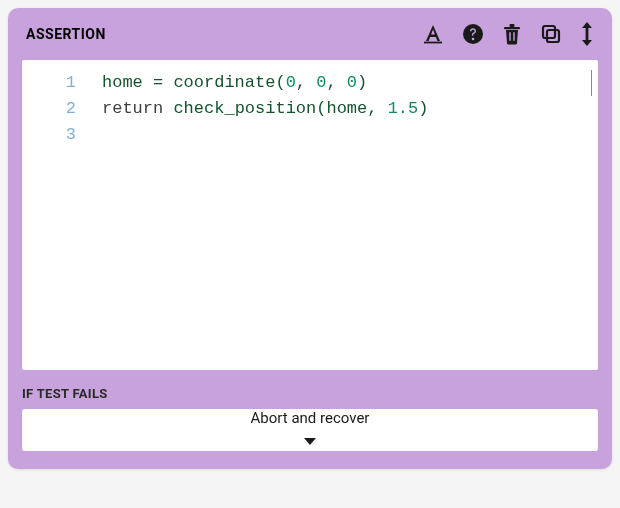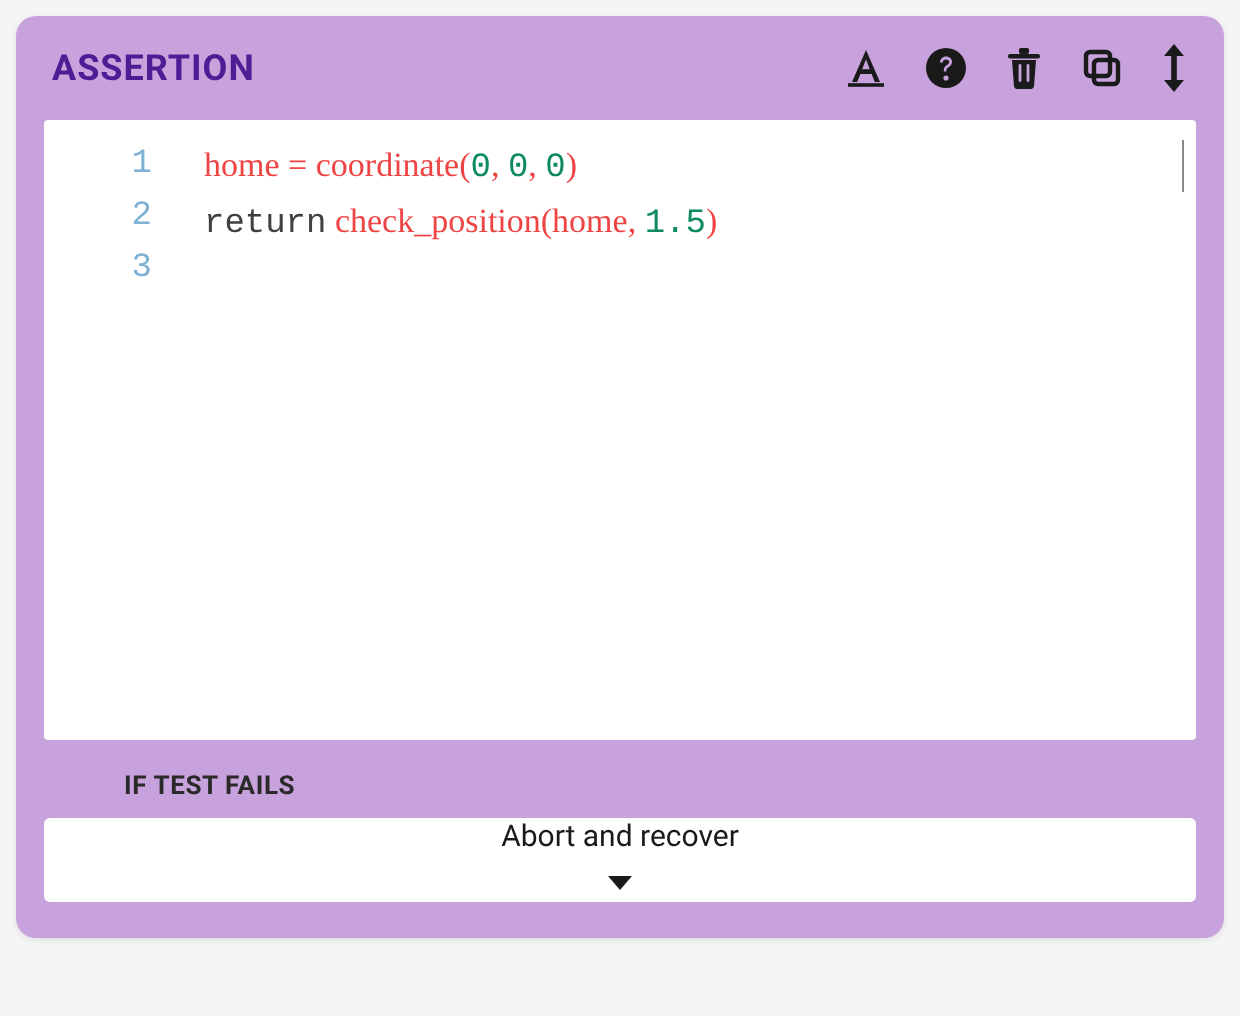--- a/index.html
+++ b/index.html
@@ -15,24 +15,24 @@
     overflow: hidden;
     box-shadow: 0 1px 3px rgba(0,0,0,0.1);
   }
   .card-header {
     display: flex;
     align-items: center;
     justify-content: space-between;
     padding: 14px 18px 10px 18px;
   }
   .card-title {
-    font-size: 18px;
+    font-size: 14px;
     font-weight: 700;
     letter-spacing: 0.5px;
-    color: #4c1d95;
+    color: #000000;
   }
   .card-actions {
     display: flex;
     gap: 18px;
     align-items: center;
   }
   .icon-btn {
     cursor: pointer;
     display: flex;
     align-items: center;
@@ -68,38 +68,37 @@
   }
   .code-cursor {
     position: absolute;
     right: 6px;
     top: 10px;
     width: 1px;
     height: 26px;
     background: #888;
   }
   .code-line { white-space: pre; color: #1a1a1a; }
-  .tok-ident { color: #ef4444; font-family: Liberation Serif, serif; }
+  .tok-ident { color: #14532d; }
   .tok-num { color: #0f8a5f; }
   .tok-kw { color: #404040; }
   .controls {
     display: flex;
     gap: 20px;
     margin-top: 16px;
   }
   .control {
     flex: 1;
   }
   .control-label {
     font-size: 13px;
     font-weight: 700;
     letter-spacing: 0.3px;
     color: #2a2a2a;
     margin-bottom: 8px;
-    margin-left: 40px;
   }
   .select {
     background: #fff;
     border-radius: 3px;
     height: 42px;
     display: flex;
     align-items: center;
     justify-content: space-between;
     padding: 0 14px;
     cursor: pointer;

